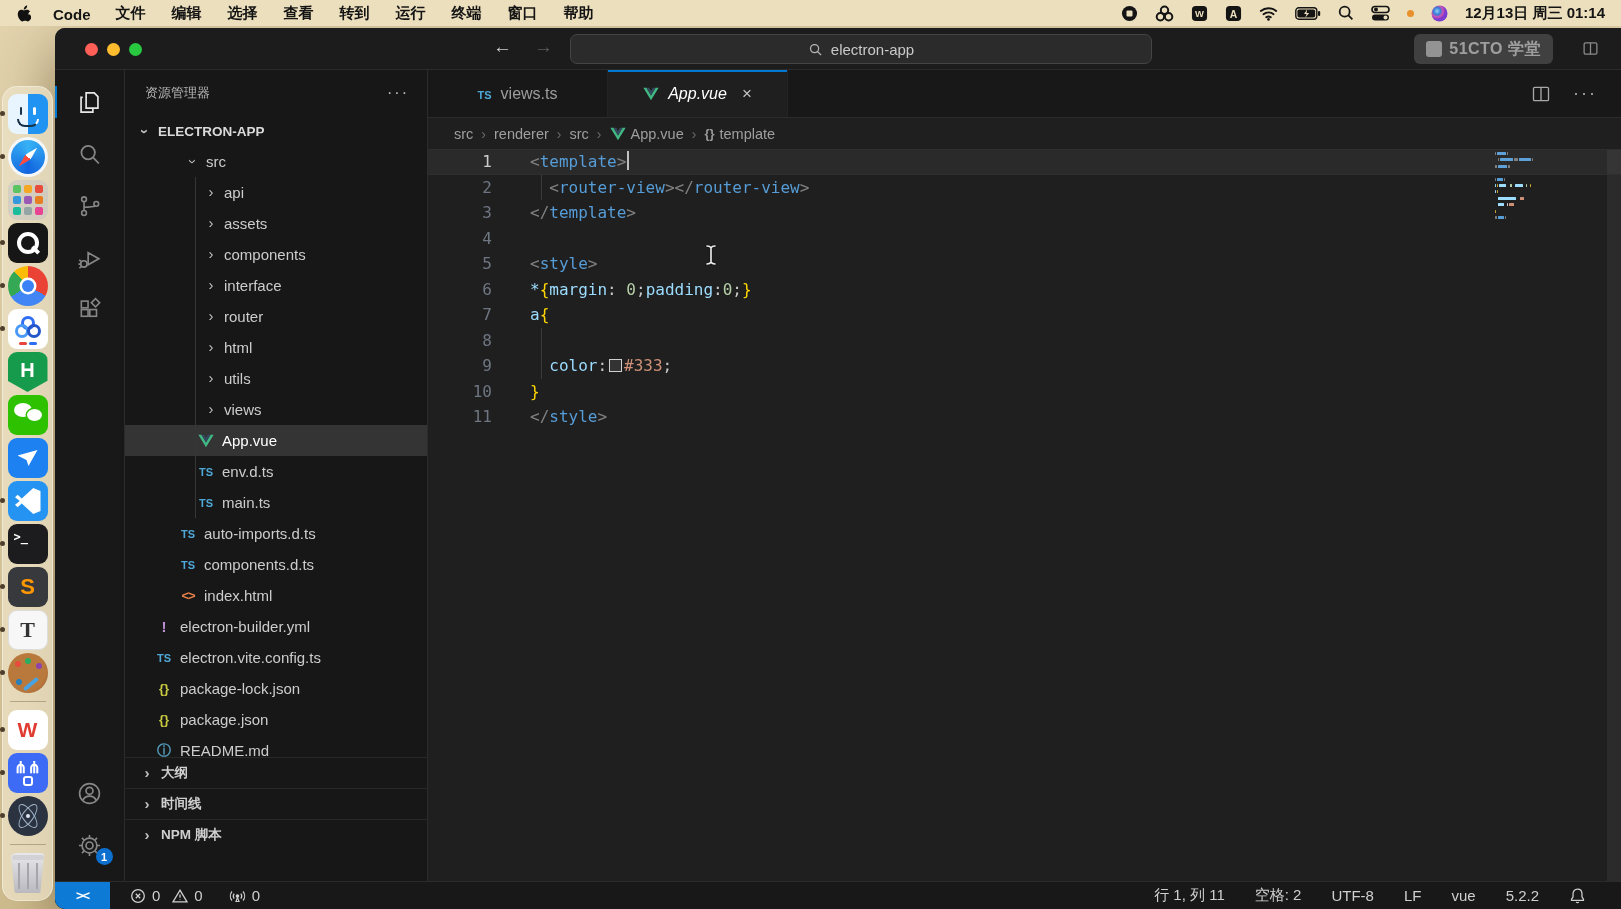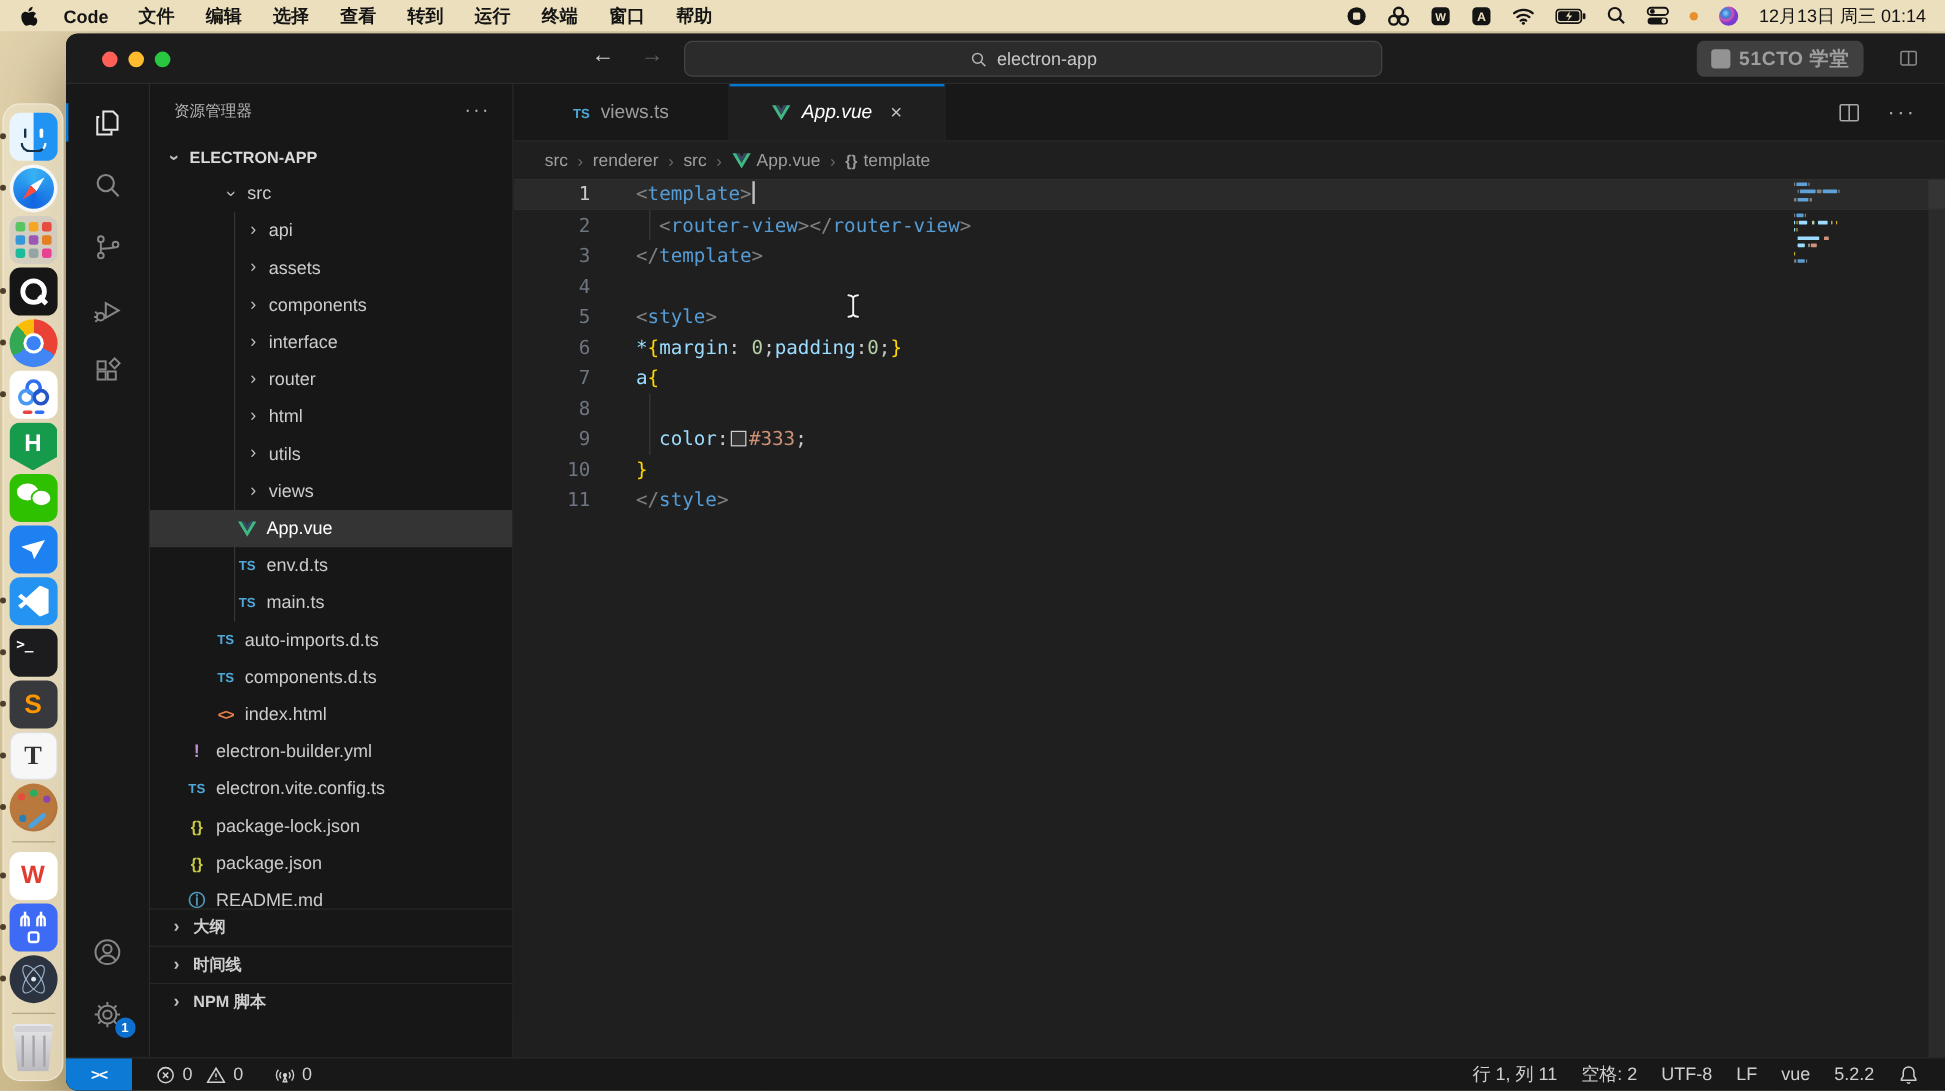--- a/index.html
+++ b/index.html
@@ -7,21 +7,21 @@
   body{position:relative;background:linear-gradient(180deg,#e3d4ae 0%,#d8c79c 55%,#cfbd8f 100%)}
 
   
   .menubar{position:absolute;top:0;left:0;right:0;height:26px;background:#ecdfbd;display:flex;align-items:center;padding:0 16px;font-size:15px;color:#141414;z-index:50}
   .mb-left{display:flex;align-items:flex-end;gap:0}
   .mb-apple{margin-right:10px;display:flex;align-items:center}
   .mb-app{font-weight:700;padding:0 12px}
   .mb-item{padding:0 13px;font-weight:600}
   .mb-right{margin-left:auto;display:flex;align-items:center;gap:17px}
   .mb-ic{display:flex;align-items:center;justify-content:center;height:18px}
-  .mb-clock{font-size:15px;font-weight:400;white-space:nowrap}
+  .mb-clock{font-size:15px;font-weight:700;white-space:nowrap}
   .mb-dot{width:7px;height:7px;border-radius:50%;background:#e8902c}
 
   
   .dock{position:absolute;left:2px;top:86px;width:51px;background:rgba(236,226,197,.78);border:1px solid rgba(255,255,255,.4);border-radius:15px;display:flex;flex-direction:column;align-items:center;padding:7px 0;gap:3px;z-index:40}
   .dock-item{width:40px;height:40px;position:relative}
   .dock-item .dot{position:absolute;left:-8px;top:17px;width:5px;height:5px;border-radius:50%;background:#4d3f2b}
   .dock-div{width:36px;height:1px;background:rgba(90,70,40,.35);margin:5px 0}
   .dicon{width:40px;height:40px;border-radius:9px;position:relative;overflow:hidden}
 
   
@@ -100,21 +100,21 @@
   .minimap{position:absolute;right:78px;top:3px;width:48px}
   .mm-line{display:flex;gap:1px;height:3px;margin-bottom:3.4px}
   .mm-seg{height:3px;border-radius:.5px}
   .scrollstrip{position:absolute;right:0;top:0;bottom:0;width:14px;background:rgba(121,121,121,.13)}
   .ibeam{position:absolute;left:276px;top:94px;z-index:5}
 
   
   .statusbar{position:absolute;left:0;right:0;bottom:0;height:28px;background:#181818;border-top:1px solid #2b2b2b;display:flex;align-items:center;font-size:15px;color:#cfcfcf;z-index:5}
   .sb-remote{width:55px;height:100%;background:#0d7ad6;color:#fff;display:flex;align-items:center;justify-content:center;font-weight:700;font-size:13px;letter-spacing:-1px}
   .sb-group{display:flex;align-items:center;gap:6px;margin-left:20px}
-  .sb-right{margin-left:auto;display:flex;align-items:center;gap:20px;padding-right:22px}
+  .sb-right{margin-left:auto;display:flex;align-items:center;gap:30px;padding-right:35px}
   .sb-item{white-space:nowrap}
   svg{display:block}
 </style>
 </head>
 <body>
 
 <div class="menubar">
   <div class="mb-left">
     <span class="mb-apple">
       <svg width="15" height="18" viewBox="0 0 17 20">

